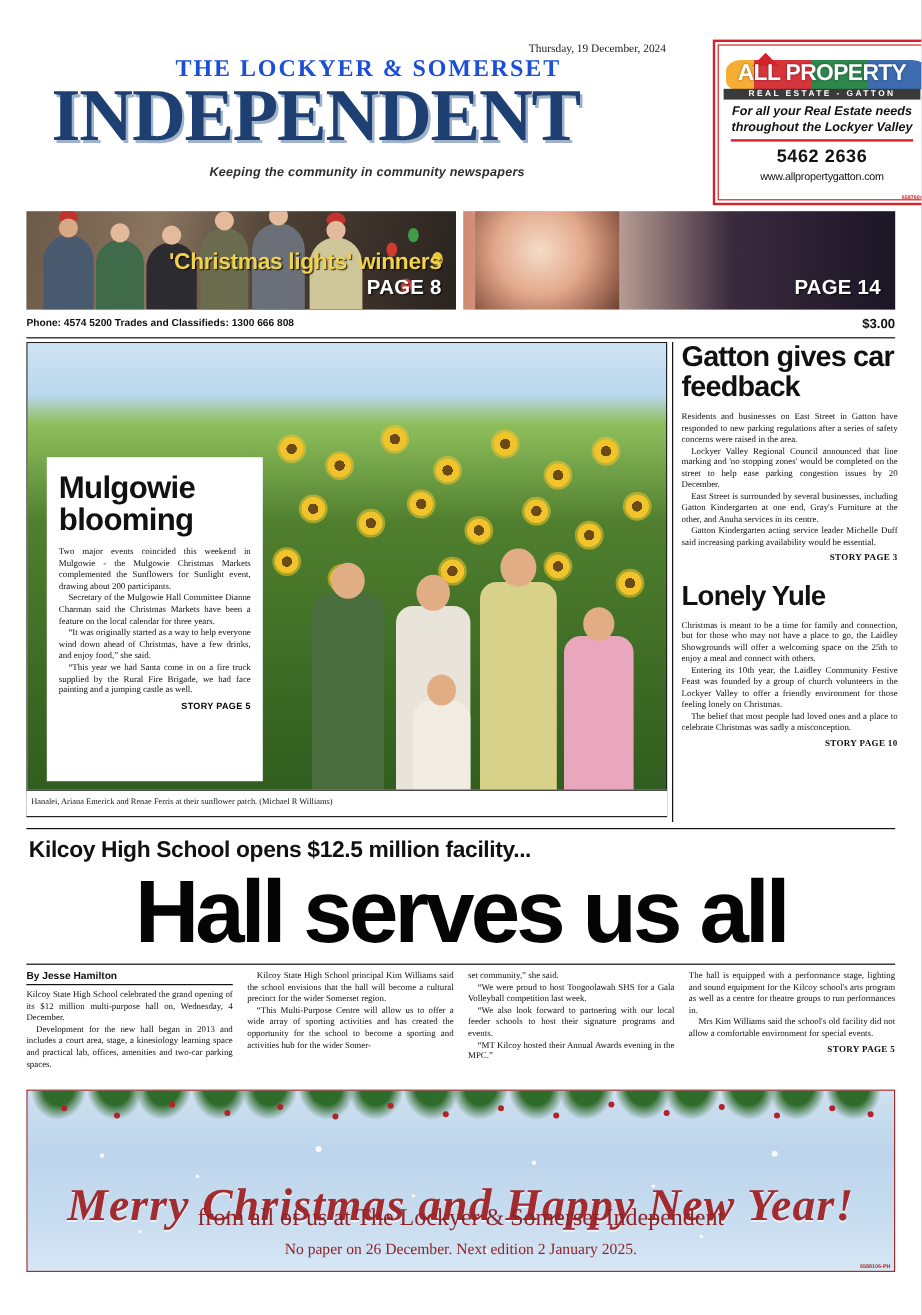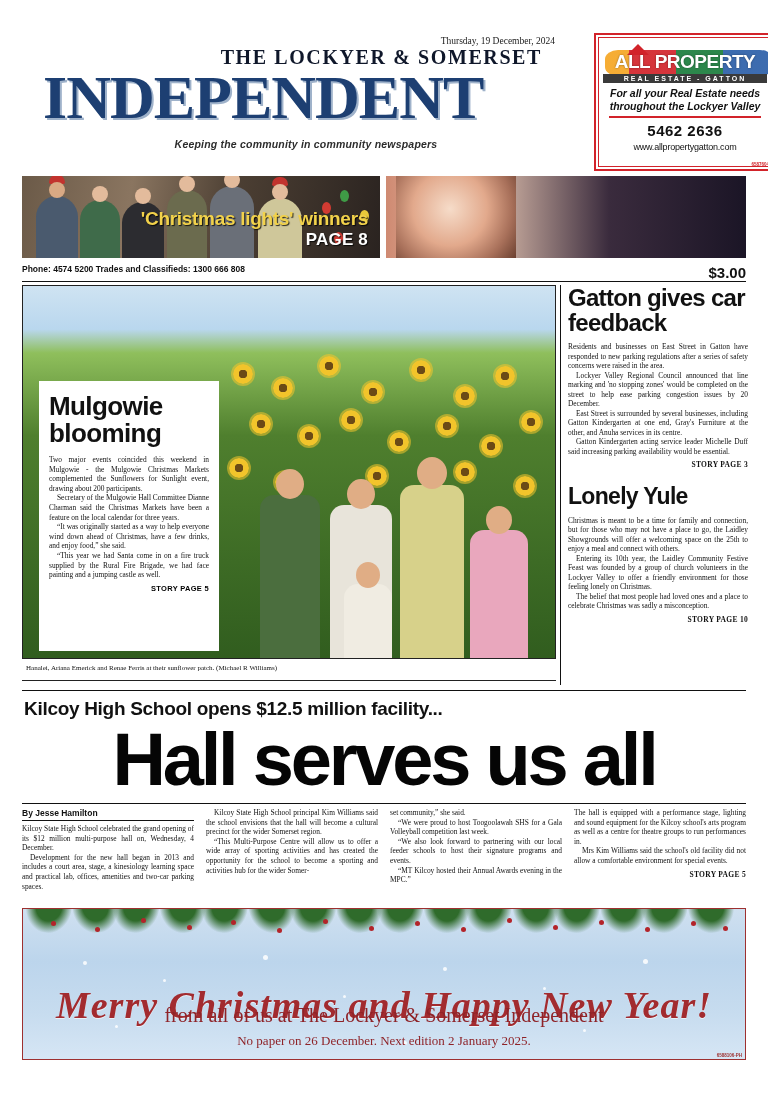--- a/index.html
+++ b/index.html
@@ -4,22 +4,22 @@
 <style>
   html,body{margin:0;padding:0;background:#b7b7b7;}
   body{font-family:"Liberation Sans",sans-serif;}
   .page{
     position:relative;width:768px;height:1096px;background:#ffffff;margin:0 auto;
     overflow:hidden;box-sizing:border-box;
   }
   
   .masthead{position:absolute;left:0;top:0;width:768px;height:170px;}
   .mast-title{
-    position:absolute;left:72px;top:46px;width:470px;text-align:right;
-    font-family:"Liberation Serif",serif;font-weight:bold;color:#0f172a;
+    position:absolute;left:72px;top:46px;width:470px;text-align:center;
+    font-family:"Liberation Serif",serif;font-weight:bold;color:#1d4ed8;
     font-size:20px;letter-spacing:1.6px;
   }
   .mast-main{
     position:absolute;left:43px;top:66px;width:500px;text-align:left;
     font-family:"Liberation Serif",serif;font-weight:bold;color:#1d3f72;
     font-size:62px;letter-spacing:-1px;line-height:62px;
     text-shadow:2px 2px 0 #9fb2ca;
   }
   .mast-slogan{
     position:absolute;left:56px;top:138px;width:500px;text-align:center;
@@ -67,21 +67,21 @@
   .nativity{position:absolute;left:10px;bottom:0;width:120px;height:82px;
     background:radial-gradient(circle at 45% 40%,#f6dcc9 0%,#e2a98c 45%,#a8705a 75%,#6b4030 100%);}
   .teaser-txt{position:absolute;right:12px;bottom:8px;text-align:right;}
   .teaser-line1{font-weight:bold;font-size:19px;color:#f2d24b;
     text-shadow:1px 1px 1px rgba(0,0,0,.8);letter-spacing:-.3px;}
   .teaser-line2{font-weight:bold;font-size:17px;color:#ffffff;
     text-shadow:1px 1px 1px rgba(0,0,0,.8);letter-spacing:.2px;}
   
   .contactbar{position:absolute;left:22px;top:264px;width:724px;height:16px;}
   .contact-left{position:absolute;left:0;top:0;font-size:8.5px;font-weight:bold;color:#111;}
-  .contact-right{position:absolute;right:0;top:0;font-size:15px;font-weight:bold;color:#111;}
+  .contact-right{position:absolute;right:0;top:0;font-size:11px;font-weight:bold;color:#111;}
   .rule-thin{position:absolute;left:22px;top:281px;width:724px;height:1px;background:#111;}
   
   .lead{position:absolute;left:22px;top:285px;width:534px;height:396px;
     border:1px solid #222;box-sizing:border-box;overflow:hidden;}
   .sunfield{position:absolute;left:0;top:0;width:100%;height:100%;
     background:linear-gradient(180deg,#cfe3f2 0%,#b9d7ee 11%,#8fbf5c 17%,#4f7f2e 38%,#3d6b25 70%,#2e5a1d 100%);}
   .sun{position:absolute;width:20px;height:20px;border-radius:50%;
     background:radial-gradient(circle,#6b4a16 0 30%,#f2c42b 31% 100%);
     box-shadow:0 0 0 2px rgba(242,196,43,.55);}
   .leadbox{position:absolute;left:16px;top:95px;width:180px;height:270px;
@@ -197,20 +197,21 @@
     <div class="bulb" style="left:312px;top:56px;background:#d13b32;"></div>
     <div class="teaser-txt">
       <div class="teaser-line1">'Christmas lights' winners</div>
       <div class="teaser-line2">PAGE 8</div>
     </div>
   </div>
 
   <div class="teaser teaser-right">
     <div class="nativity"></div>
     <div class="teaser-txt">
+      <div class="teaser-line2">PAGE 14</div>
     </div>
   </div>
 
   <div class="contactbar">
     <div class="contact-left">Phone: 4574 5200    Trades and Classifieds: 1300 666 808</div>
     <div class="contact-right">$3.00</div>
   </div>
   <div class="rule-thin"></div>
 
   <div class="lead">

